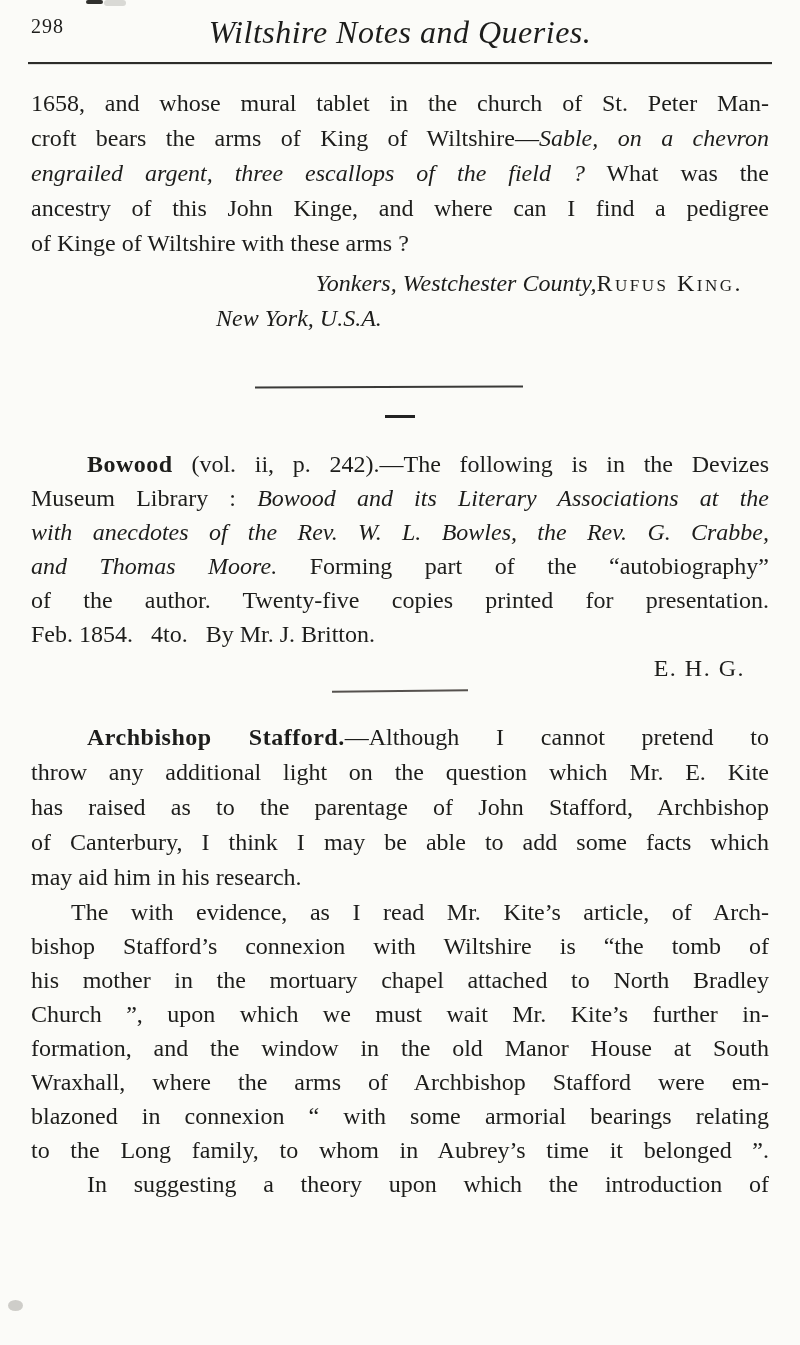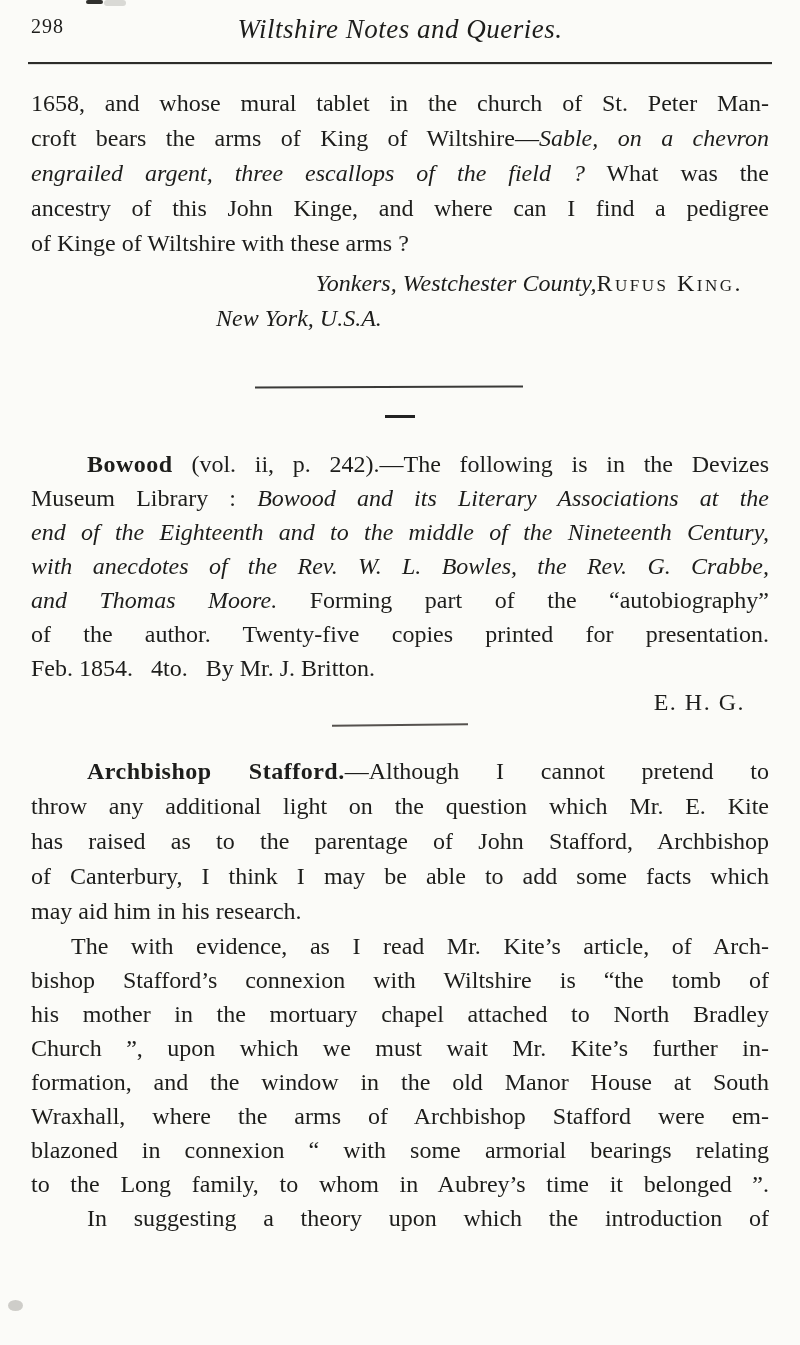--- a/index.html
+++ b/index.html
@@ -8,21 +8,21 @@
     background:#fbfbf8;
     font-family:"Liberation Serif","DejaVu Serif",serif;
     color:#1d1d1b;
   }
   .page{position:relative;width:100%;height:100%;}
   .content{padding:0 31px;}
 
   
   .header{position:relative;height:46px;padding-top:14px;}
   .page-number{position:absolute;left:31px;top:15px;font-size:20px;letter-spacing:1px;}
-  .header-title{text-align:center;font-style:italic;font-size:27px;letter-spacing:.5px;}
+  .header-title{text-align:center;font-style:italic;font-size:32px;letter-spacing:.5px;}
   .header-rule{height:2px;background:#2c2c2a;margin:2px 28px 0 28px;
     box-shadow:0 1px 0 rgba(0,0,0,.12);}
 
   
   .para{font-size:24px;}
   .line{line-height:35px;height:35px;white-space:nowrap;}
   .line-just{text-align:justify;text-align-last:justify;}
   .line-last{text-align:left;text-align-last:left;}
   .run-i{font-style:italic;}
   .run-b{font-weight:bold;letter-spacing:.5px;}
@@ -88,21 +88,20 @@
           <span class="sig-place" data-name="signature-place">Yonkers, Westchester County,</span>
           <span class="sig-name" data-name="signature-name">Rufus King.</span>
         </div>
         <div class="sig-place2" data-name="signature-place-2">New York, U.S.A.</div>
       </div>
       <div data-name="section-divider"></div>
       <div data-name="replies-dash"></div>
       <div data-name="reply-bowood" class="para">
         <div class="line line-just ind-lg" data-name="text-line"><span class="run-b">Bowood</span><span class="run-r"> (vol. ii, p. 242).—The following is in the Devizes</span></div>
         <div class="line line-just" data-name="text-line"><span class="run-r">Museum Library : </span><span class="run-i">Bowood and its Literary Associations at the</span></div>
-        <div class="line line-just" data-name="text-line"><span class="run-i">end of the Eighteenth and to the middle of the Nineteenth Century,</span></div>
         <div class="line line-just" data-name="text-line"><span class="run-i">with anecdotes of the Rev. W. L. Bowles, the Rev. G. Crabbe,</span></div>
         <div class="line line-just" data-name="text-line"><span class="run-i">and Thomas Moore.</span><span class="run-r"> Forming part of the “autobiography”</span></div>
         <div class="line line-just" data-name="text-line"><span class="run-r">of the author.  Twenty-five copies printed for presentation.</span></div>
         <div class="line line-last" data-name="text-line"><span class="run-r">Feb. 1854.  4to.  By Mr. J. Britton.</span></div>
       </div>
       <div data-name="bowood-signature" class="para">
         <div class="line line-last" data-name="text-line"><span class="run-r">E. H. G.</span></div>
       </div>
       <div data-name="reply-divider"></div>
       <div data-name="reply-archbishop-1" class="para">

